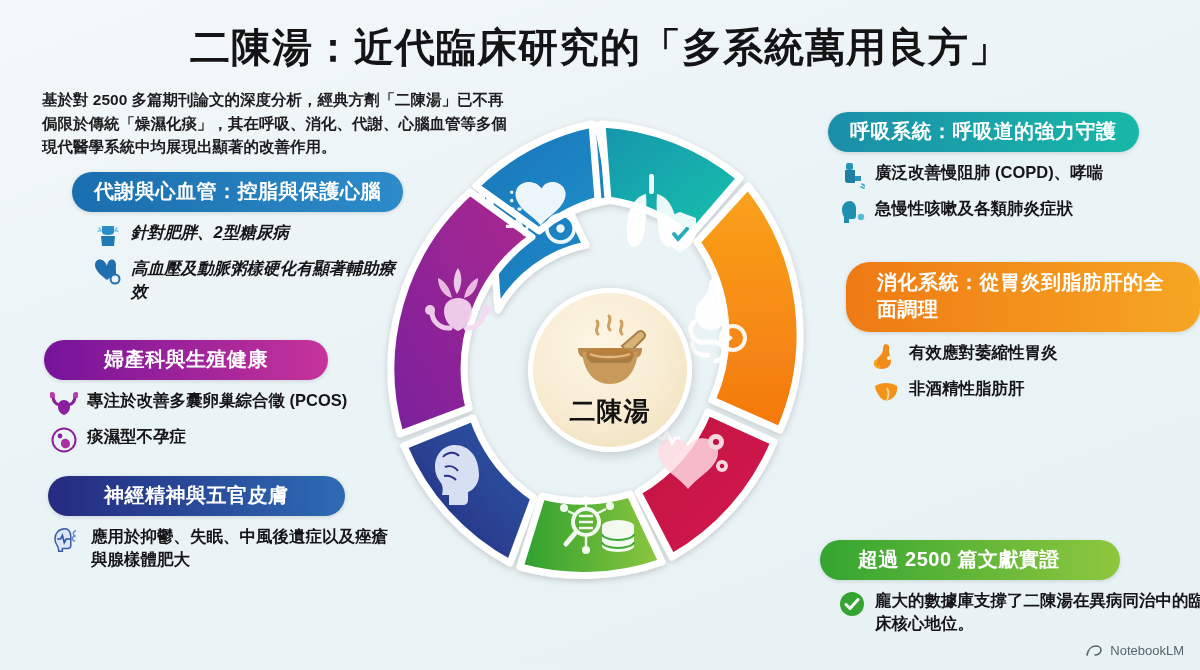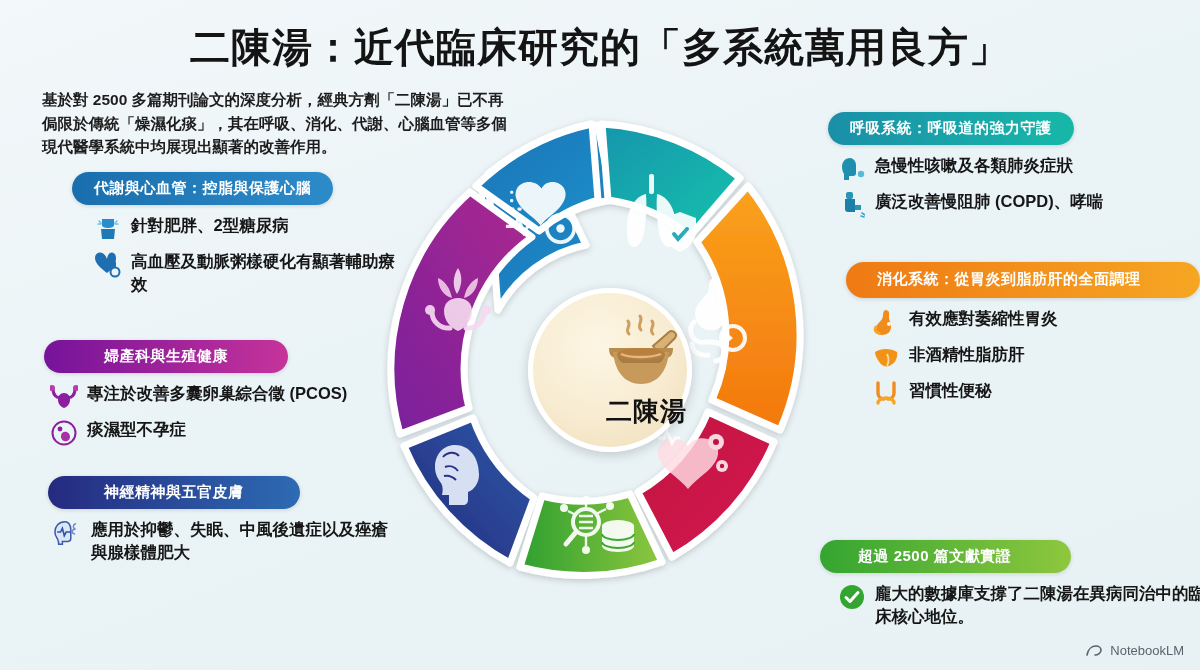--- a/index.html
+++ b/index.html
@@ -63,41 +63,41 @@
     left: 528px;
     top: 288px;
     width: 164px;
     height: 164px;
     border-radius: 50%;
     background: radial-gradient(circle at 42% 34%, #fdf6e4 0%, #f8ecd2 52%, #eddcb6 100%);
     border: 5px solid #ffffff;
     box-shadow: 0 3px 12px rgba(0,0,0,.18);
     display: flex;
     flex-direction: column;
-    align-items: flex-end;
+    align-items: center;
     justify-content: center;
     gap: 2px;
   }
   .hub-label {
     font-size: 26px;
     font-weight: 700;
     color: #121212;
     letter-spacing: 1px;
     margin-top: 2px;
   }
 
   
   .panel { position: absolute; }
 
   .pill {
     display: inline-block;
     border-radius: 22px;
     padding: 6px 22px 7px 22px;
     color: #ffffff;
-    font-size: 15px;
+    font-size: 20px;
     font-weight: 700;
     line-height: 1.35;
     letter-spacing: .5px;
     box-shadow: 0 1px 4px rgba(0,0,0,.14);
     white-space: nowrap;
   }
   .pill.two-line { white-space: normal; border-radius: 24px; padding: 7px 26px 9px 26px; }
 
   .bullets { margin-top: 9px; }
 
@@ -118,21 +118,21 @@
   }
   .bullet .txt {
     font-size: 16.5px;
     font-weight: 700;
     line-height: 1.38;
     color: #161616;
   }
 
   
   #panel-metabolic { left: 72px;  top: 172px; width: 330px; }
-  #panel-metabolic .bullets { padding-left: 22px; }
+  #panel-metabolic .bullets { padding-left: 22px; font-style: italic; }
 
   #panel-gyn       { left: 44px;  top: 340px; width: 330px; }
   #panel-gyn .bullets { padding-left: 6px; }
 
   #panel-neuro     { left: 48px;  top: 476px; width: 345px; }
   #panel-neuro .bullets { padding-left: 6px; }
 
   #panel-resp      { left: 828px; top: 112px; width: 372px; text-align: left; }
   #panel-resp .bullets { padding-left: 10px; }
 
@@ -385,38 +385,38 @@
         <span class="txt">應用於抑鬱、失眠、中風後遺症以及痤瘡與腺樣體肥大</span>
       </div>
     </div>
   </div>
 
   <div class="panel" id="panel-resp">
     <div class="pill" style="background:linear-gradient(90deg,#1a8fa8,#17b8a8);">呼吸系統：呼吸道的強力守護</div>
     <div class="bullets">
       <div class="bullet">
         <span class="ico">
-          <svg width="26" height="26" viewBox="0 0 26 26">
-            <path d="M11 2C6 2 3 6 3 11c0 3 1 5 2 7v6h5v-4h4c2 0 3-1 3-3V9c0-4-3-7-6-7z" fill="#1f8fb0"></path>
-            <circle cx="22" cy="18" r="3.2" fill="#56bcd8"></circle>
-          </svg>
-        </span>
-        <span class="txt">急慢性咳嗽及各類肺炎症狀</span>
-      </div>
-      <div class="bullet">
-        <span class="ico">
           <svg width="26" height="28" viewBox="0 0 26 28">
             <rect x="7" y="1" width="7" height="7" rx="2" fill="#2a93b8"></rect>
             <path d="M6 8h10v13H9c-2 0-3-1-3-3z" fill="#1d7fa8"></path>
             <path d="M16 14h6v5h-6z" fill="#2a93b8"></path>
             <path d="M23 22l3 2M22 25l3 1" stroke="#37a8c9" stroke-width="1.6" stroke-linecap="round"></path>
           </svg>
         </span>
         <span class="txt">廣泛改善慢阻肺 (COPD)、哮喘</span>
       </div>
+      <div class="bullet">
+        <span class="ico">
+          <svg width="26" height="26" viewBox="0 0 26 26">
+            <path d="M11 2C6 2 3 6 3 11c0 3 1 5 2 7v6h5v-4h4c2 0 3-1 3-3V9c0-4-3-7-6-7z" fill="#1f8fb0"></path>
+            <circle cx="22" cy="18" r="3.2" fill="#56bcd8"></circle>
+          </svg>
+        </span>
+        <span class="txt">急慢性咳嗽及各類肺炎症狀</span>
+      </div>
     </div>
   </div>
 
   <div class="panel" id="panel-digest">
     <div class="pill two-line" style="background:linear-gradient(90deg,#ef7a14,#f6a623);width:100%;text-align:left;padding-left:31px;">消化系統：從胃炎到脂肪肝的全面調理</div>
     <div class="bullets">
       <div class="bullet">
         <span class="ico">
           <svg width="26" height="26" viewBox="0 0 26 26">
             <path d="M13 1c-2 0-3 2-3 5 0 6-5 7-7 12-2 5 1 8 6 8 5 0 9-3 9-8 0-5-2-6-2-10 0-4 1-6-3-7z" fill="#f08c1c"></path>
@@ -427,29 +427,20 @@
         <span class="txt">有效應對萎縮性胃炎</span>
       </div>
       <div class="bullet">
         <span class="ico">
           <svg width="26" height="24" viewBox="0 0 26 24">
             <path d="M2 6c6-4 16-4 22 0 1 6-2 12-8 14-3 1-7 0-9-3-3-4-5-8-5-11z" fill="#f29318"></path>
             <path d="M14 8c2 4 2 8 0 12" fill="none" stroke="#fbd9a2" stroke-width="1.8"></path>
           </svg>
         </span>
         <span class="txt">非酒精性脂肪肝</span>
-      </div>
-      <div class="bullet">
-        <span class="ico">
-          <svg width="24" height="26" viewBox="0 0 24 26">
-            <path d="M4 2v10c0 4 3 6 6 6M20 2v10c0 4-3 6-6 6" fill="none" stroke="#f08c1c" stroke-width="3.4" stroke-linecap="round"></path>
-            <path d="M4 22c0-3 4-5 8-5s8 2 8 5" fill="none" stroke="#f6a623" stroke-width="3.4" stroke-linecap="round"></path>
-          </svg>
-        </span>
-        <span class="txt">習慣性便秘</span>
       </div>
     </div>
   </div>
 
   <div class="panel" id="panel-evidence">
     <div class="pill" style="background:linear-gradient(90deg,#34a531,#8ec73e);padding-left:38px;padding-right:60px;">超過 2500 篇文獻實證</div>
     <div class="bullets">
       <div class="bullet">
         <span class="ico">
           <svg width="26" height="26" viewBox="0 0 26 26">

